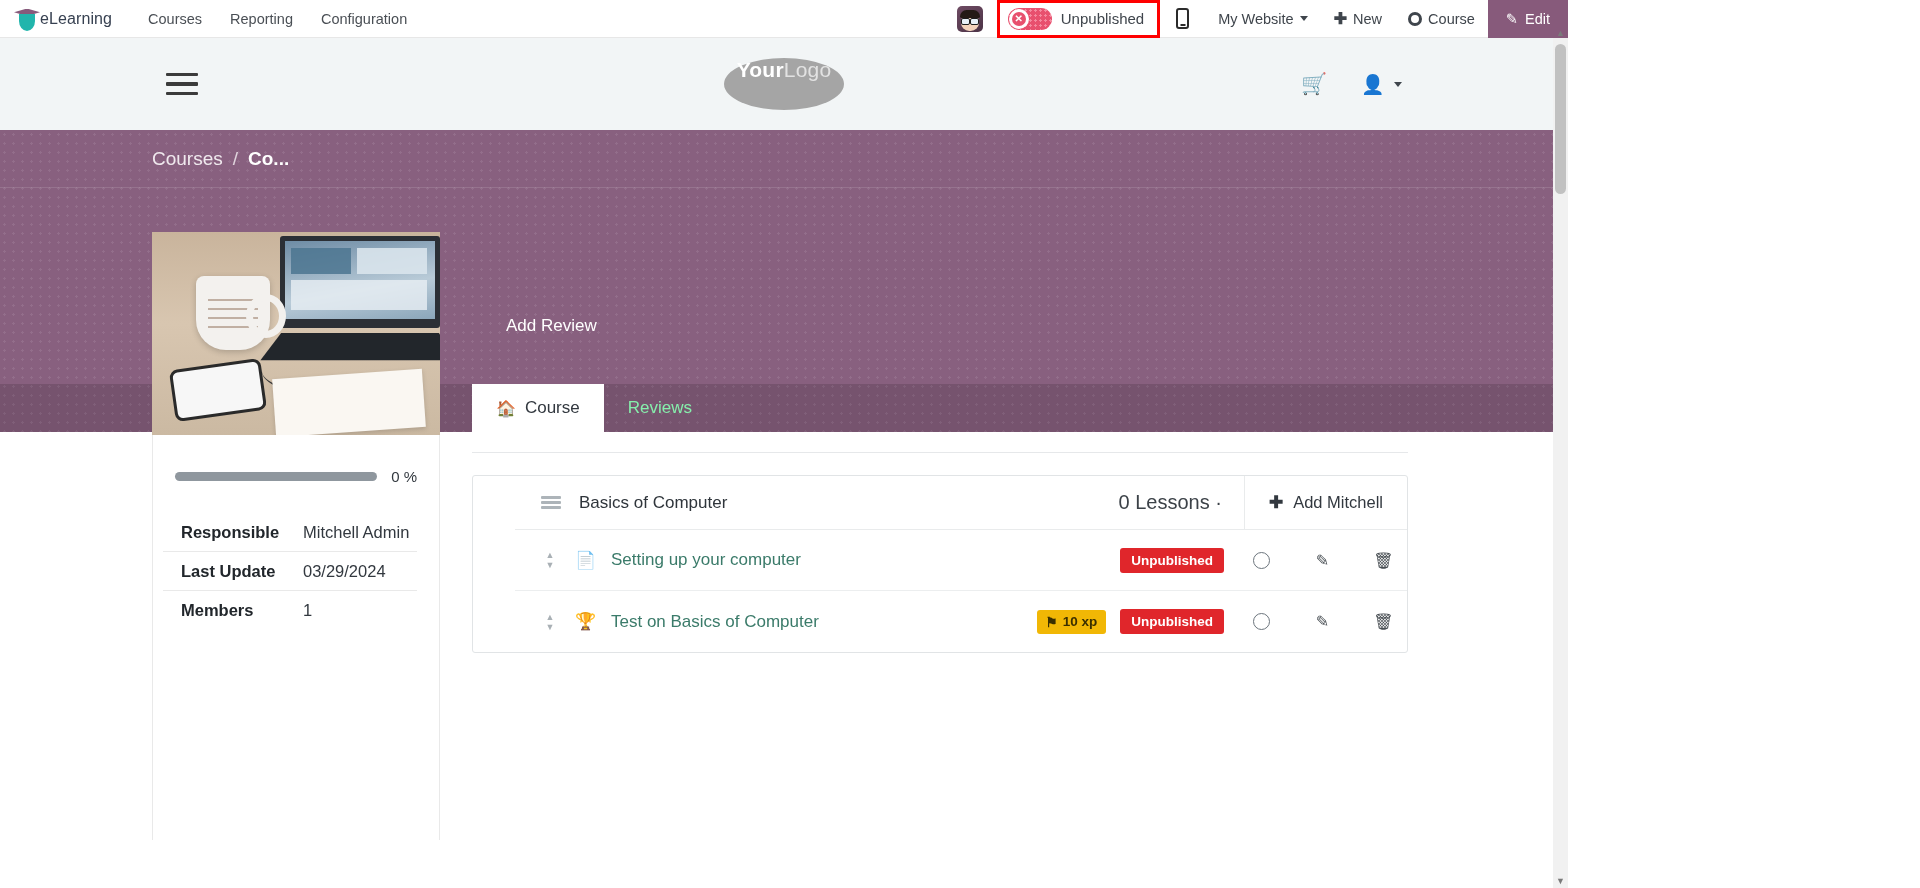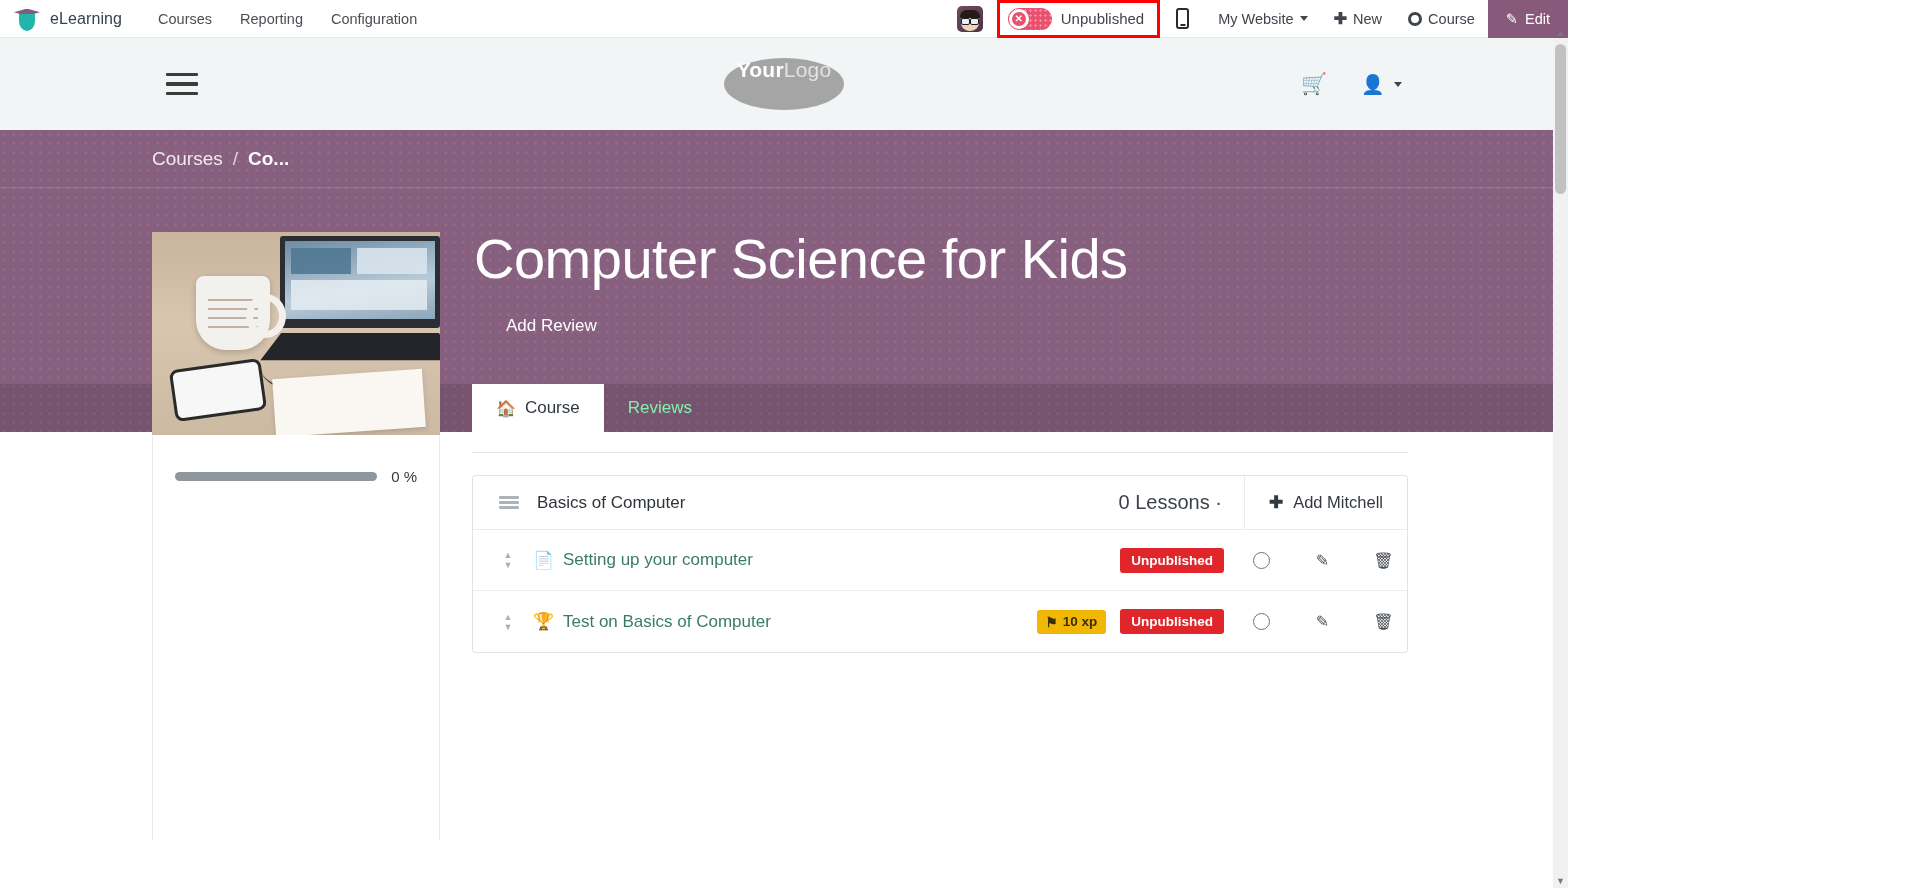--- a/index.html
+++ b/index.html
@@ -12,21 +12,21 @@
   .page { width: 1568px; height: 888px; position: relative; background:#fff; }
 
   
   .topbar {
     height: 38px; width: 100%;
     background: #ffffff;
     border-bottom: 1px solid #e7e7e7;
     display: flex; align-items: center;
     position: relative;
   }
-  .brand { display:flex; align-items:center; gap:10px; padding-left: 14px; }
+  .brand { display:flex; align-items:center; gap:0; padding-left: 14px; }
   .brand-logo { width: 26px; height: 26px; position: relative; }
   .cap {
     position:absolute; top:3px; left:0; width:26px; height:9px;
     background:#875a7b;
     clip-path: polygon(50% 0%, 100% 42%, 50% 84%, 0% 42%);
   }
   .cap-ball {
     position:absolute; top:8px; left:5px; width:16px; height:17px;
     border-radius: 0 0 8px 8px / 0 0 10px 10px;
     background:#21b5ac;
@@ -247,39 +247,39 @@
   .content-col { position:absolute; left: 472px; top:0; right: 0; }
   .tag-row { padding: 28px 0 0 0; }
   .add-tag {
     background:#f2f4f5; border:1px solid #d2d7da; color:#3c4146;
     font-size:13.5px; padding: 5px 10px; border-radius:3px; cursor:pointer;
     font-family:"Liberation Sans", sans-serif;
   }
   .divider { height:1px; background:#e6e8ea; margin: 20px 160px 0 0; }
 
   .lesson-card {
-    margin: 22px 160px 0 0; border:1px solid #e1e4e6; border-radius:3px; background:#fff;
+    margin: 22px 160px 0 0; border:1px solid #e1e4e6; border-radius:3px; background:#fff;padding-left:42px;
   }
   .sec-head { display:flex; align-items:center; height: 54px; border-bottom:1px solid #e9ebec; }
   .drag-ico { width:20px; margin-left:26px; display:flex; flex-direction:column; gap:2.6px; }
   .drag-ico span { height:2.4px; background:#adb4b9; border-radius:1px; }
   .sec-name { font-size:17px; color:#2f353b; margin-left:18px; }
   .sec-count { margin-left:auto; font-size:20px; color:#3c4248; padding-right: 22px; }
   .add-content {
     border-left:1px solid #e9ebec; height:54px; display:flex; align-items:center; gap:10px;
     padding: 0 24px; color:#32383f; font-size:16.5px; text-decoration:none; white-space:nowrap;
   }
   .add-plus { font-size:17px; font-weight:700; }
 
   .lesson-row { display:flex; align-items:center; height: 61px; border-bottom:1px solid #eceeef; }
   .lesson-row:last-child { border-bottom:0; }
   .sort-arrows { width:18px; margin-left:26px; display:flex; flex-direction:column; align-items:center; gap:2px; color:#a9b0b5; }
   .sort-arrows i { font-style:normal; font-size:9px; line-height:8px; }
   .l-ico { width:26px; margin-left:14px; text-align:center; font-size:17px; color:#3c4247; }
-  .l-title { font-size:17px; color:#3b7b6a; text-decoration:none; margin-left:6px; }
+  .l-title { font-size:17px; color:#3b7b6a; text-decoration:none; margin-left:12px; }
   .l-right { margin-left:auto; display:flex; align-items:center; gap:14px; padding-right: 0; }
   .badge-xp {
     background:#f1b705; color:#3a2f00; font-size:13.5px; font-weight:700;
     padding: 4px 9px; border-radius:3px; display:flex; align-items:center; gap:5px;
   }
   .badge-unpub {
     background:#e0262b; color:#fff; font-size:13.5px; font-weight:700;
     padding: 5px 11px; border-radius:3px;
   }
   .act-cell { width: 47px; display:flex; align-items:center; justify-content:center; }
@@ -371,21 +371,20 @@
   <div class="hero">
     <div class="crumb-bar">
       <div class="crumbs">
         <a href="#" style="color:#f0e9ee;text-decoration:none">Courses</a>
         <span class="sep">/</span>
         <span class="cur">Co...</span>
       </div>
     </div>
 
     <div class="hero-body">
-      <div class="course-title">Computer Science for Kids</div>
       <a href="#" class="add-review">Add Review</a>
 
       <div class="tabs-strip">
         <div class="tabs">
           <a href="#" class="tab active">
             <span class="home-ico">🏠</span>
             <span>Course</span>
           </a>
           <a href="#" class="tab">
             <span>Reviews</span>
@@ -413,20 +412,34 @@
 
   <div class="body-wrap">
 
     <div class="sidebar">
 
       <div class="progress-row">
         <div class="progress-track"></div>
         <span class="progress-pct">0 %</span>
       </div>
 
+      <div class="info-list">
+        <div class="info-row">
+          <span class="info-k">Responsible</span>
+          <span class="info-v">Mitchell Admin</span>
+        </div>
+        <div class="info-row">
+          <span class="info-k">Last Update</span>
+          <span class="info-v">03/29/2024</span>
+        </div>
+        <div class="info-row">
+          <span class="info-k">Members</span>
+          <span class="info-v">1</span>
+        </div>
+      </div>
     </div>
 
     <div class="content-col">
       <div class="divider"></div>
 
       <div class="lesson-card">
         <div class="sec-head">
           <div class="drag-ico">
             <span></span>
               <span></span>

